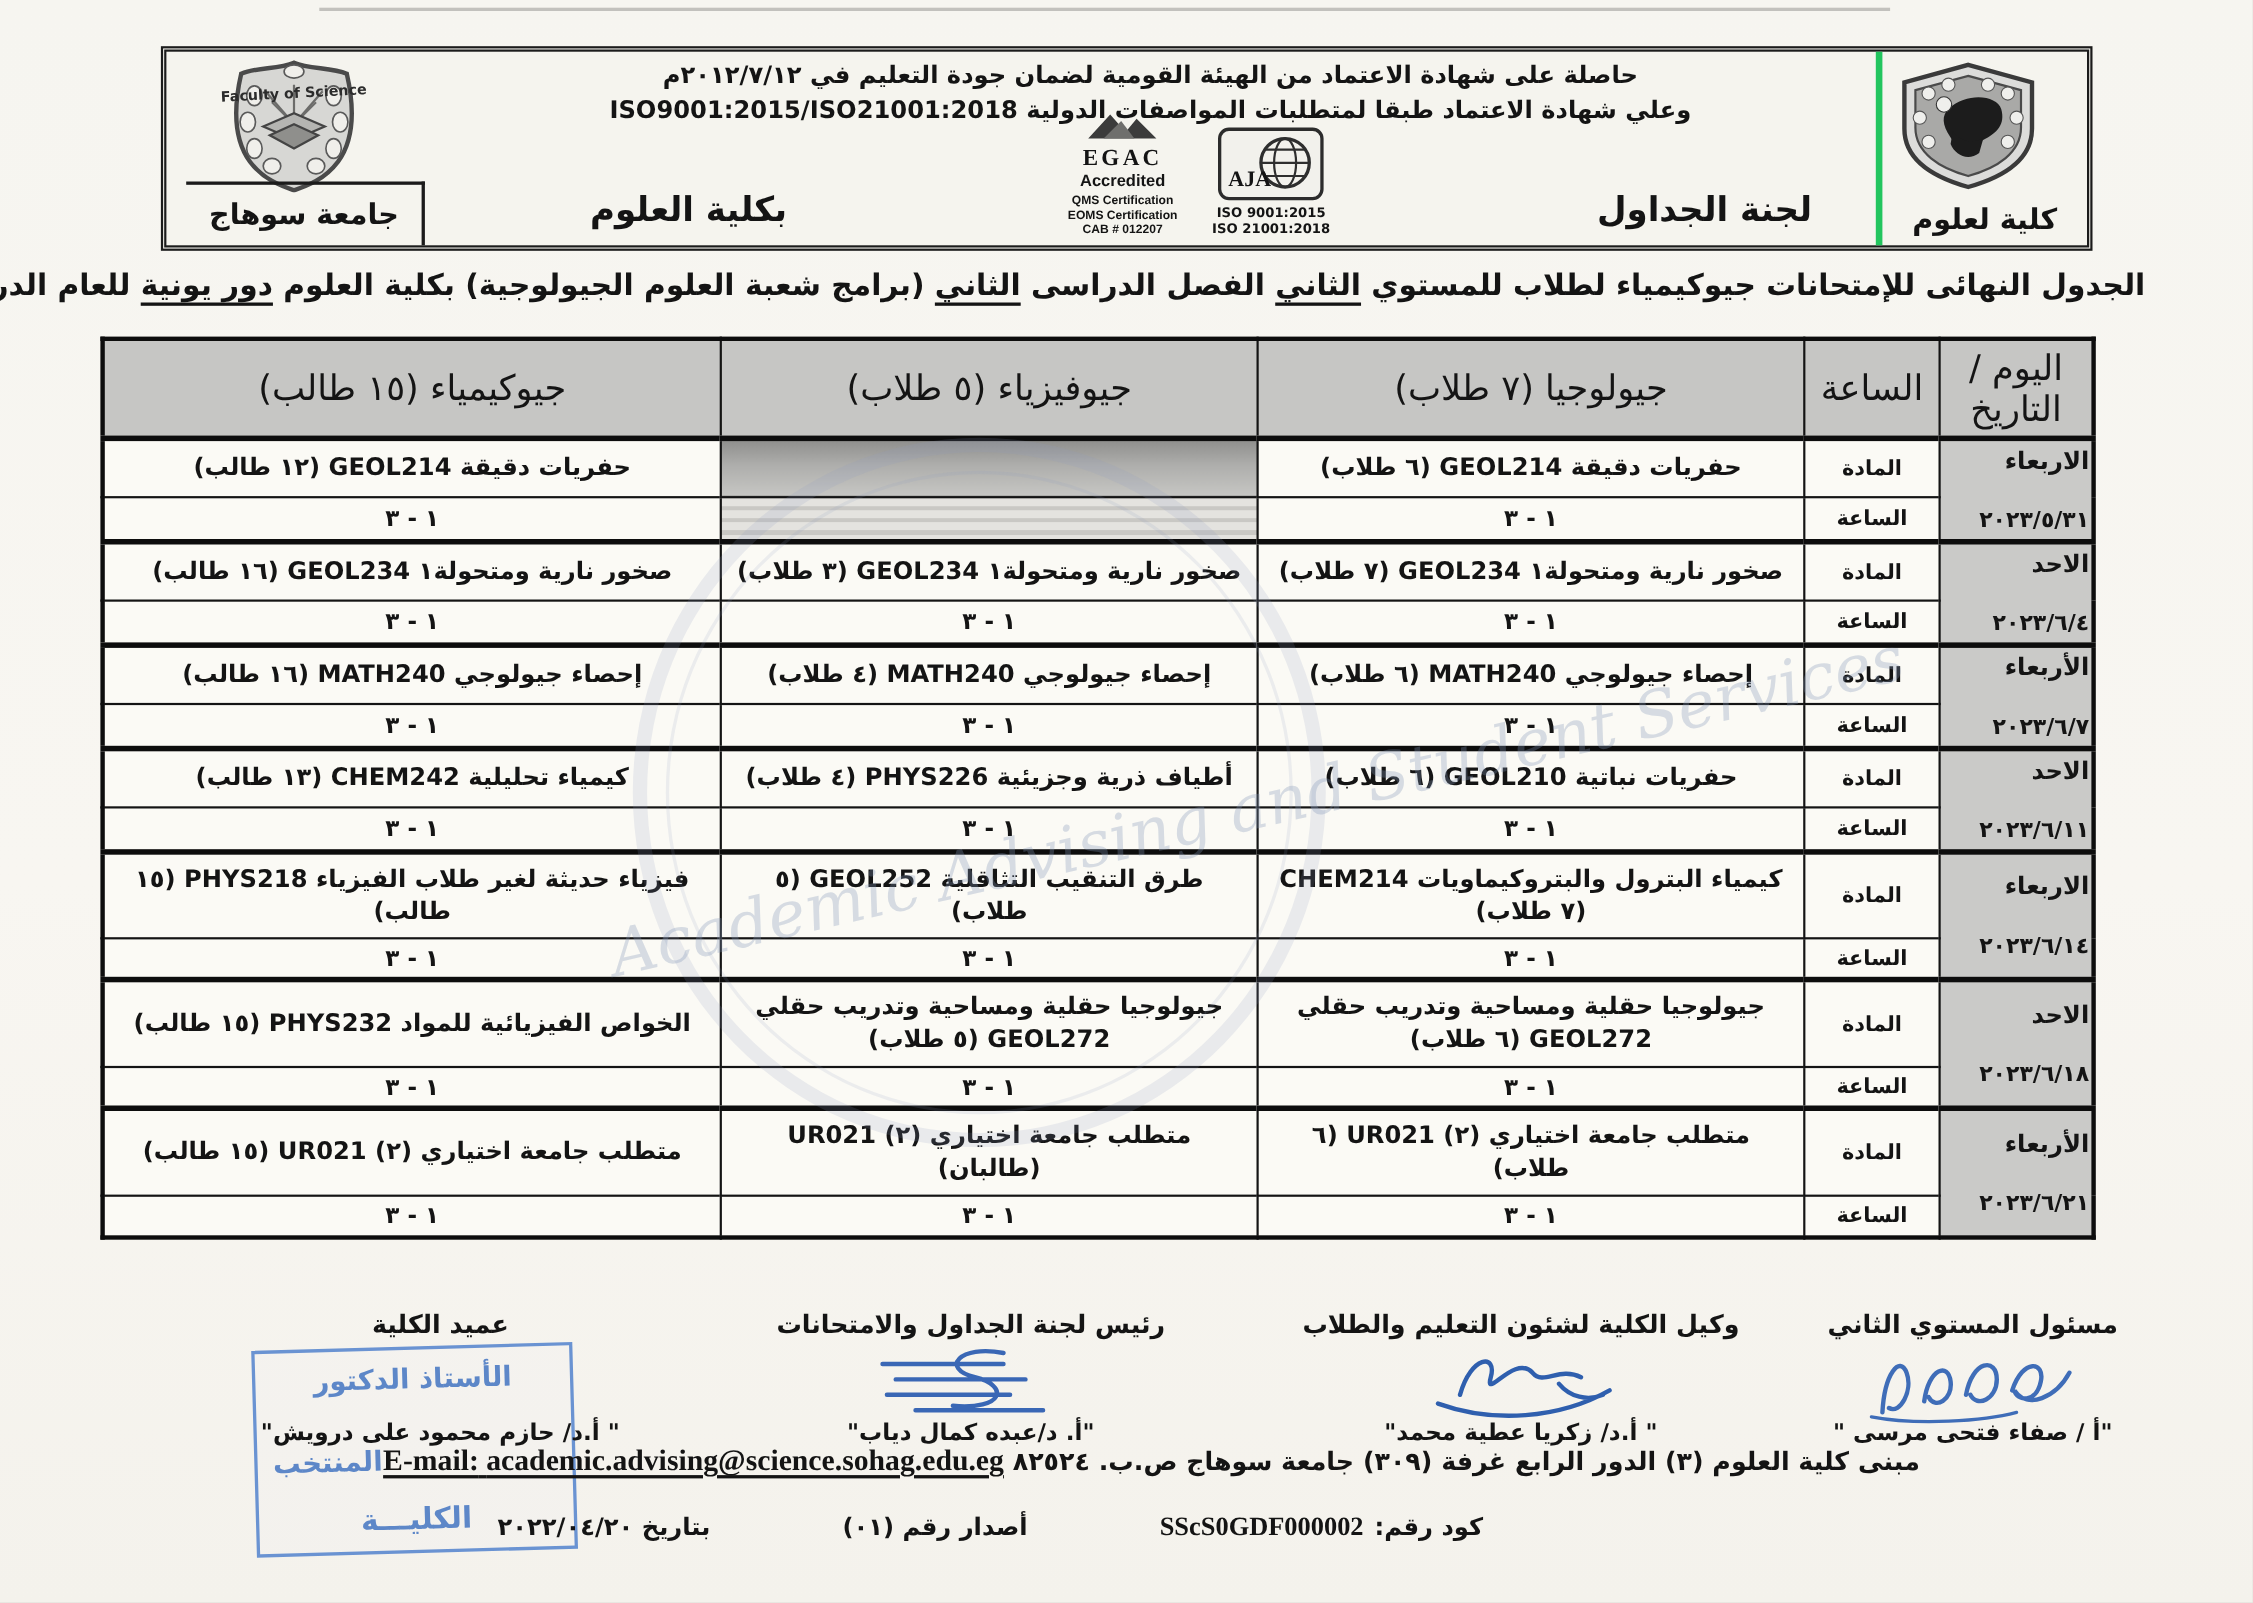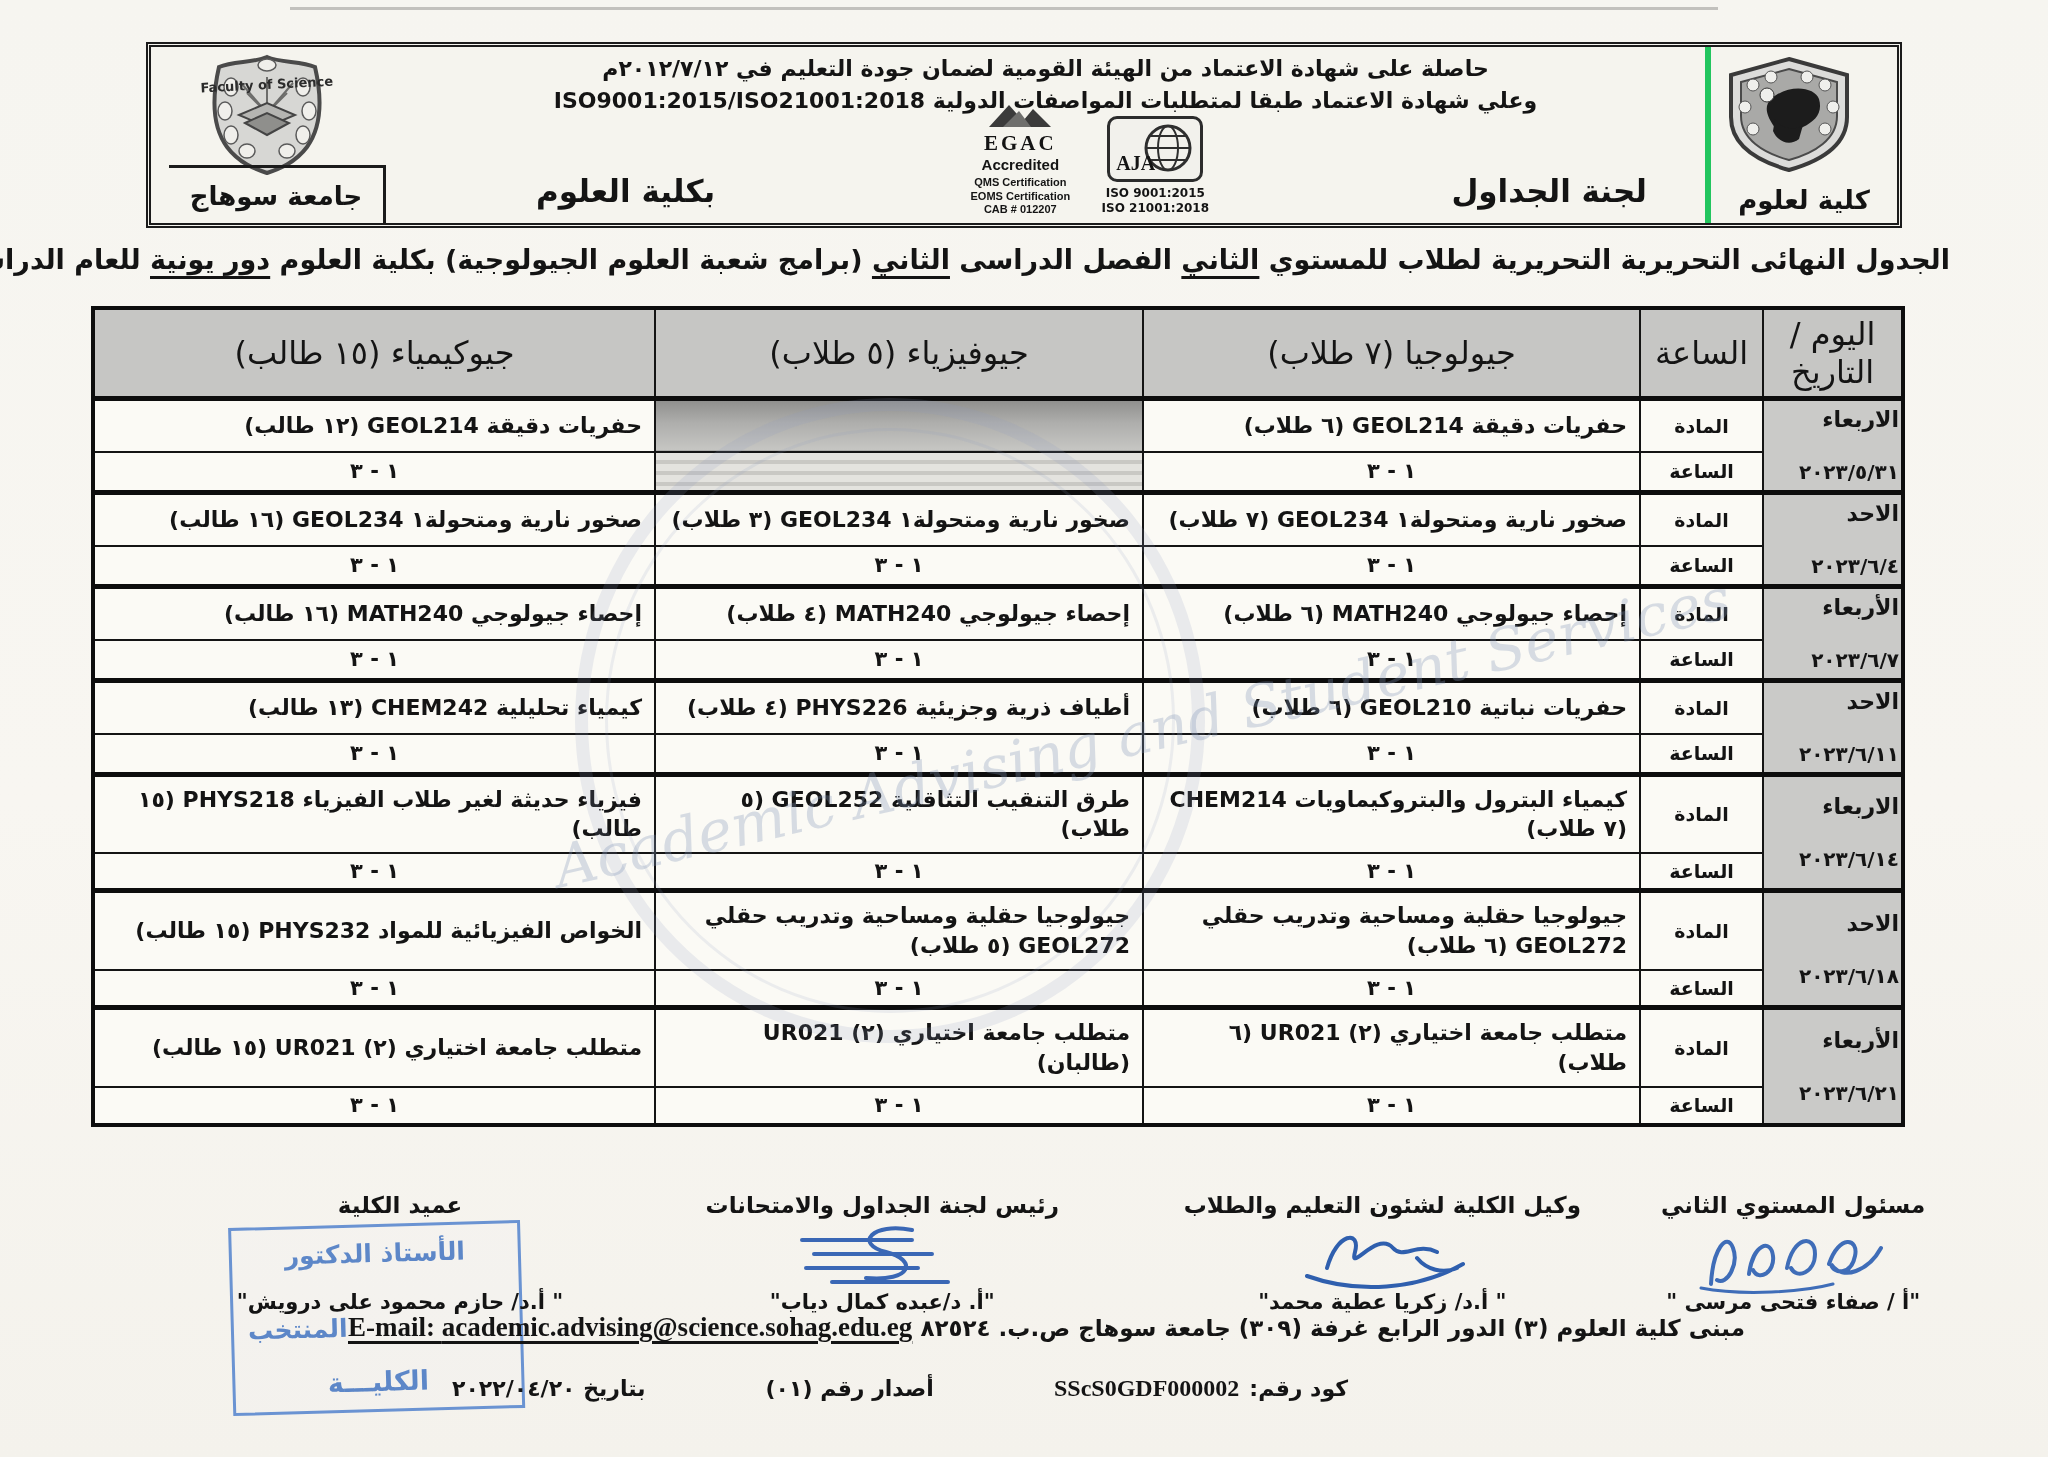--- a/index.html
+++ b/index.html
@@ -56,21 +56,21 @@
   table.exam { position:absolute; top:306px; right:143px; width:1810px;
     border-collapse:collapse; border:4px solid #0d0d0d; table-layout:fixed; }
   .exam th, .exam td { border:2.5px solid #141414; }
   .exam thead th { background:#c6c6c4; font-size:32px; font-weight:normal; height:90px; border-bottom:5px solid #0d0d0d; }
   .exam tbody tr.sub td { border-top:5px solid #0d0d0d; }
   .exam tbody tr.time td { border-top:2px solid #2b2b2b; }
   .cell-date { background:#cacac8; text-align:right; vertical-align:middle; padding:6px 2px; }
   .cell-date .day  { font-size:22px; font-weight:bold; margin-bottom:28px; }
   .cell-date .date { font-size:20px; font-weight:bold; }
   .cell-label { background:#fbfaf5; text-align:center; vertical-align:middle; font-size:19px; font-weight:bold; }
-  .cell-subject { background:#fbfaf5; text-align:right; vertical-align:middle; font-size:22px; font-weight:bold; height:52px; padding:8px 12px; line-height:1.35; }
+  .cell-subject { background:#fbfaf5; text-align:center; vertical-align:middle; font-size:22px; font-weight:bold; height:52px; padding:8px 12px; line-height:1.35; }
   .cell-time { background:#fbfaf5; text-align:center; vertical-align:middle; font-size:21px; font-weight:bold; height:38px; }
   td.redacted { background:linear-gradient(180deg,#8f8f8d 0%,#aeaeac 45%,#c6c6c3 100%); }
   td.redacted-time { background:repeating-linear-gradient(180deg,#e4e3df 0 7px,#c9c8c4 7px 11px); }
   .wm-circle { position:absolute; top:398px; left:575px; width:630px; height:645px;
     border:13px solid rgba(140,158,190,0.16); border-radius:50%; z-index:5; pointer-events:none; }
   .wm-circle-inner { position:absolute; top:428px; left:605px; width:570px; height:585px;
     border:3px solid rgba(140,158,190,0.14); border-radius:50%; z-index:5; pointer-events:none; }
   .wm-text { position:absolute; top:742px; left:545px; width:820px; z-index:5; pointer-events:none;
     transform:rotate(-13deg); font-family:"DejaVu Serif", serif; font-style:italic;
     font-size:58px; color:rgba(128,148,182,0.30); white-space:nowrap; direction:ltr; }
@@ -203,21 +203,21 @@
           <path d="M38 62 L66 50 L94 62 L66 74 Z" fill="#b5b5b2" stroke="#444" stroke-width="2"></path>
           <path d="M44 70 L66 60 L88 70 L66 82 Z" fill="#8f8f8c" stroke="#444" stroke-width="2"></path>
           <text x="66" y="36" text-anchor="middle" font-size="13" font-family="DejaVu Sans, sans-serif" font-weight="bold" fill="#2c2c2c" transform="rotate(-3 66 36)">Faculty of Science</text>
         </svg>
       </span>
       <div class="uni-cell">جامعة سوهاج</div>
     </div>
   </div>
 
   <div class="doc-title">
-    <span>الجدول النهائى التحريرية التحريرية لطلاب للمستوي </span><span class="u">الثاني</span><span> الفصل الدراسى </span><span class="u">الثاني</span><span> (برامج شعبة العلوم الجيولوجية) بكلية العلوم </span><span class="u">دور يونية</span><span> للعام الدراسى ٢٠٢٢ – ٢٠٢٣ م</span>
+    <span>الجدول النهائى للإمتحانات جيوكيمياء لطلاب للمستوي </span><span class="u">الثاني</span><span> الفصل الدراسى </span><span class="u">الثاني</span><span> (برامج شعبة العلوم الجيولوجية) بكلية العلوم </span><span class="u">دور يونية</span><span> للعام الدراسى ٢٠٢٢ – ٢٠٢٣ م</span>
   </div>
 
   <table class="exam" dir="rtl">
     <colgroup>
       <col style="width:140px">
         <col style="width:123px">
         <col style="width:497px">
         <col style="width:488px">
         <col style="width:562px">
     </colgroup>

